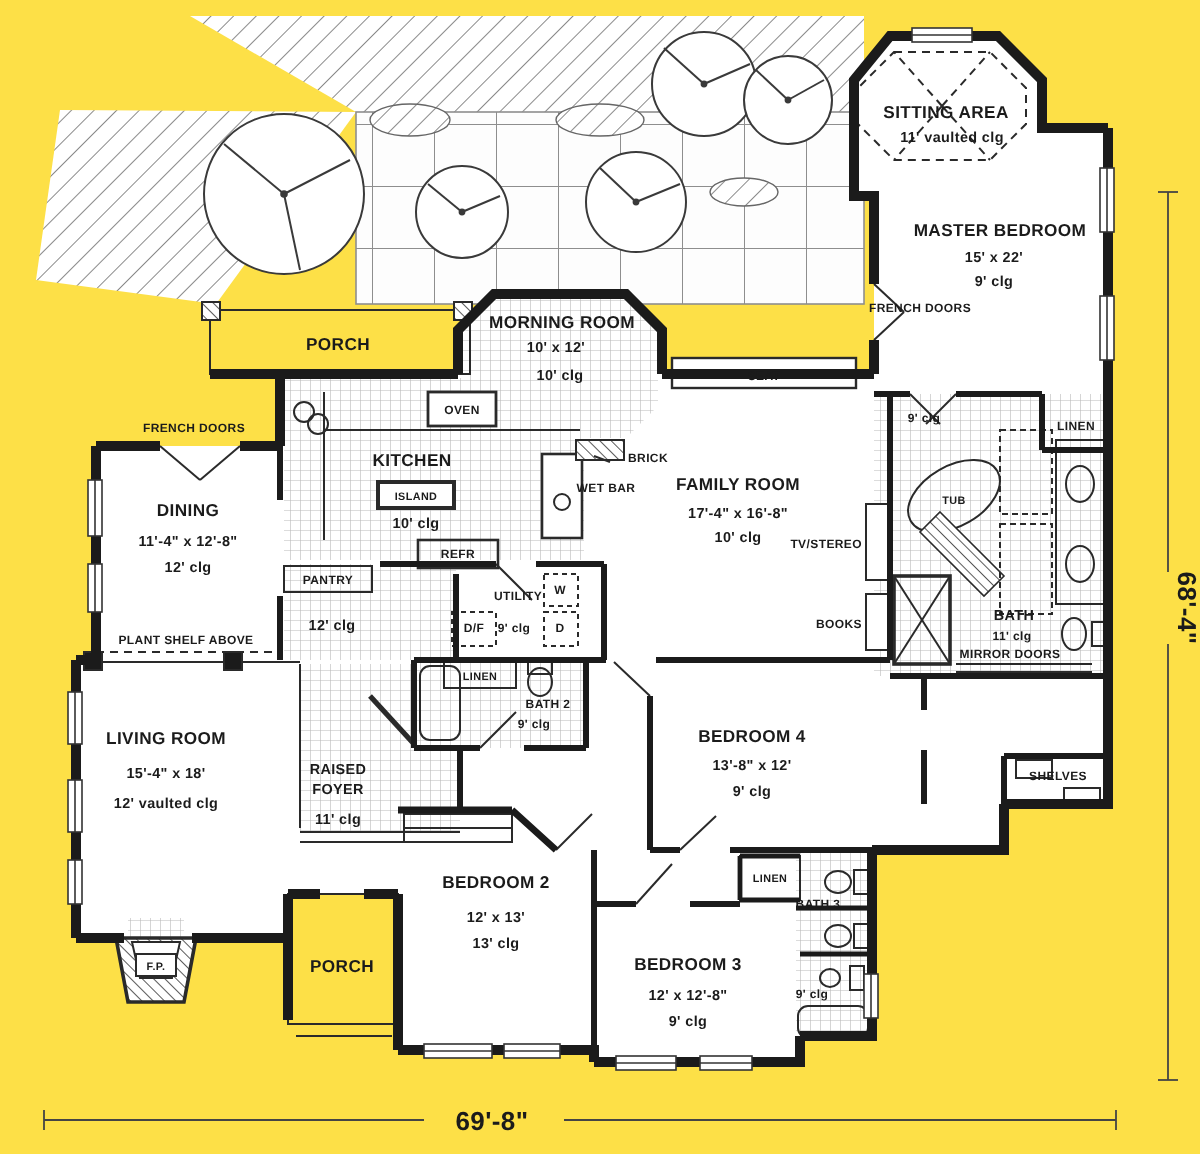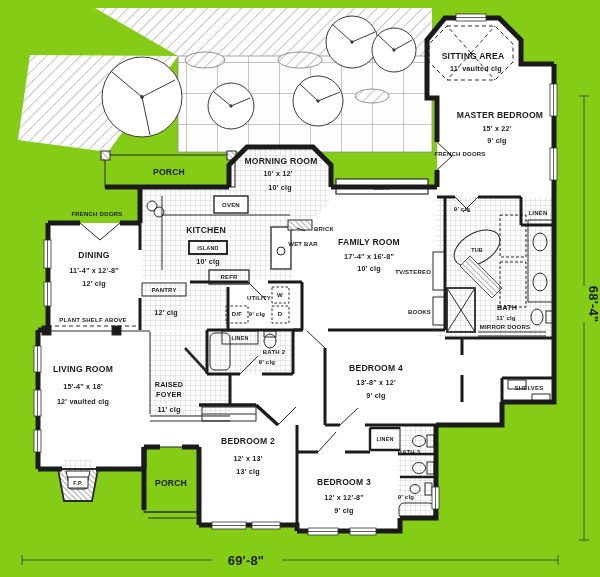--- a/index.html
+++ b/index.html
@@ -1,16 +1,16 @@
 <!DOCTYPE html>
 <html><head>
 <meta charset="utf-8">
 <style>
   html,body{margin:0;padding:0;background:#ffffff;}
-  .stage{width:600px;height:577px;position:relative;background:#84cc16;overflow:hidden;text-decoration:underline;}
+  .stage{width:600px;height:577px;position:relative;background:#fde047;overflow:hidden;text-decoration:underline;}
   svg{display:block;}
   text{font-family:"Liberation Sans",sans-serif;font-weight:bold;fill:#1b1b1b;text-anchor:middle;letter-spacing:.2px;}
   .n{font-size:8.6px;}
   .s{font-size:7.2px;}
   .t{font-size:6px;}
   .t2{font-size:5.4px;}
   .d{font-size:13px;}
   .end{text-anchor:end;}
 </style>
 </head>

